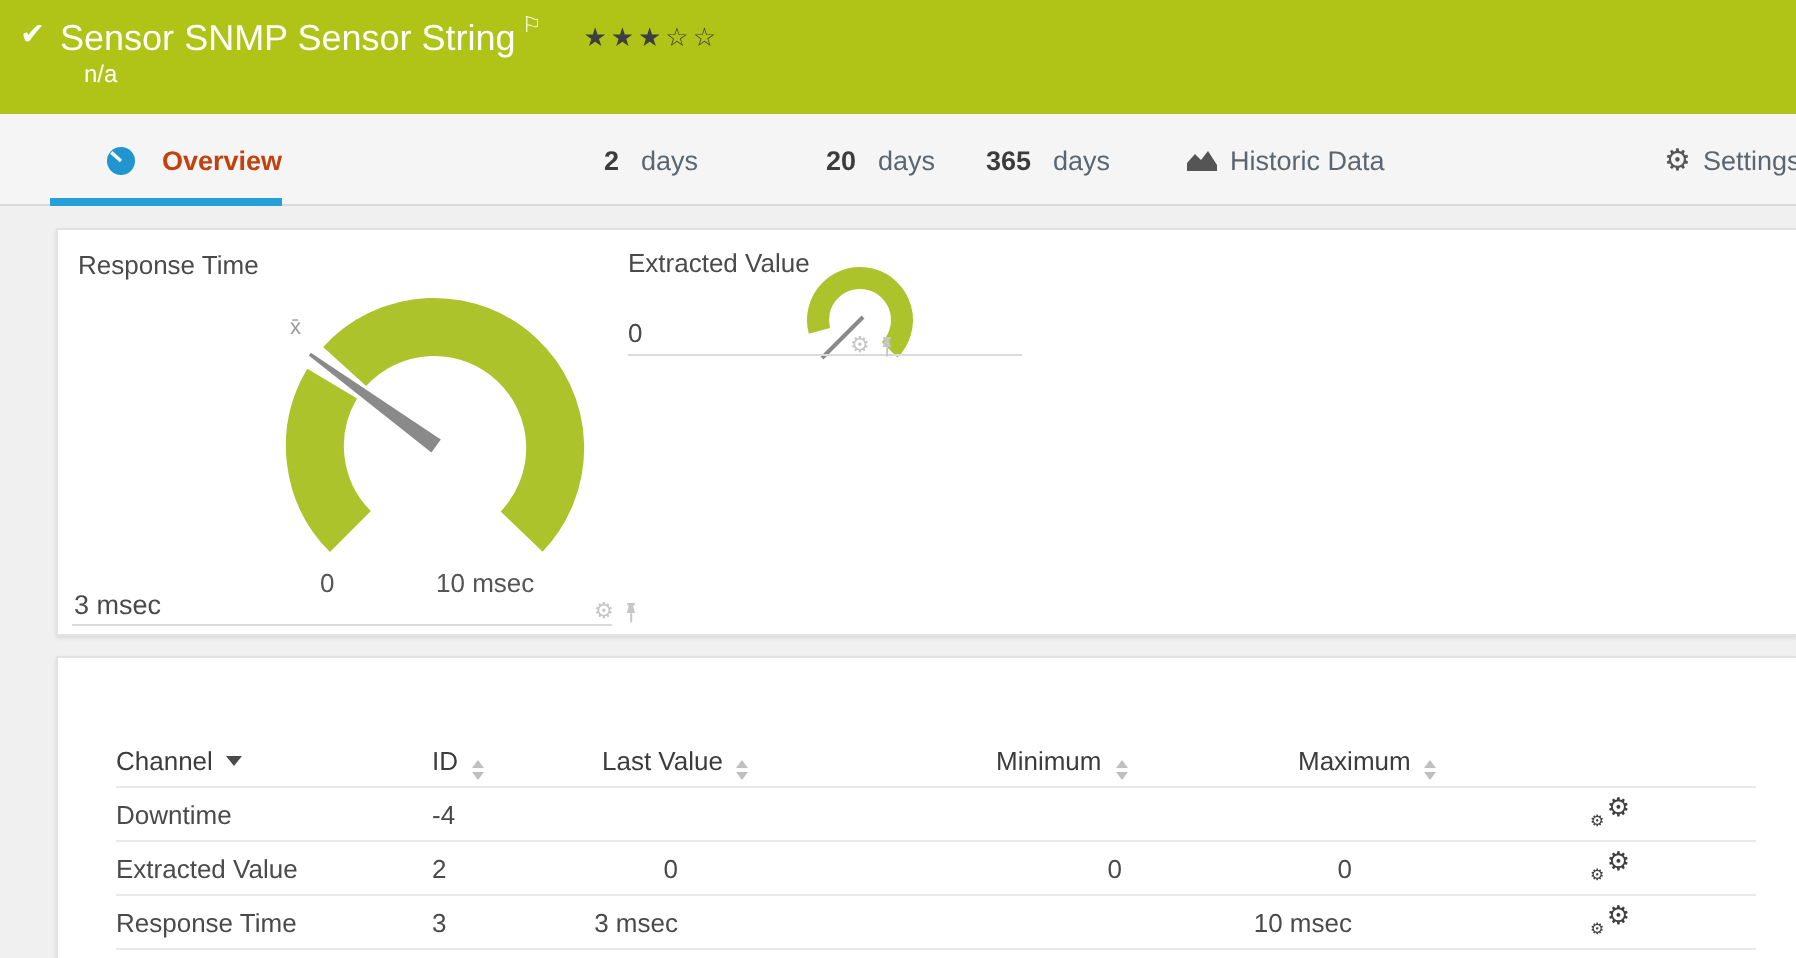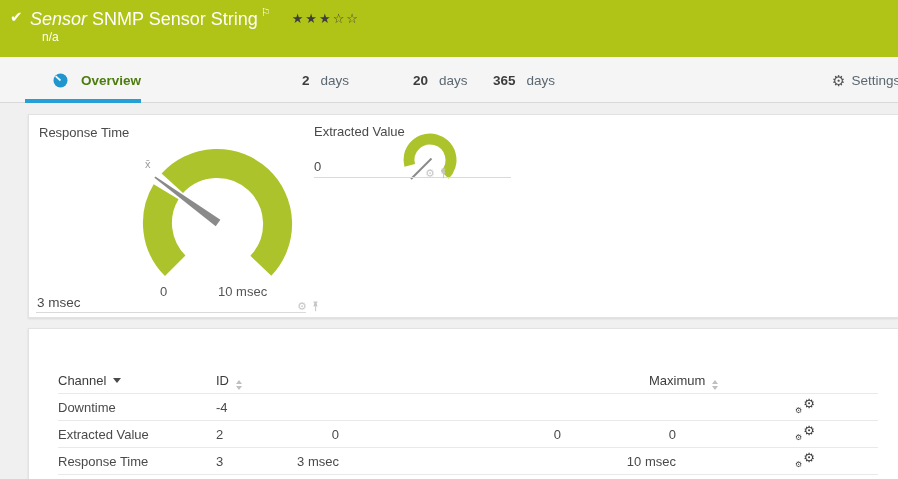--- a/index.html
+++ b/index.html
@@ -12,34 +12,34 @@
   }
 
   
   .sensor-header {
     position:absolute; left:0; top:0; width:898px; height:57px;
     background:var(--header-green,#b0c417);
     color:#fff;
   }
   .sensor-header .check { position:absolute; left:10px; top:8px; font-size:15px; }
   .title-line { position:absolute; left:30px; top:6px; font-size:18px; white-space:nowrap; }
-  .title-kind { font-style:italic; }
+  .title-kind { }
   .flag { font-size:11px; vertical-align:9px; margin-left:3px; }
   .stars { margin-left:16px; font-size:13px; color:#3e3e3e; letter-spacing:2px; vertical-align:2px; }
   .subtitle { position:absolute; left:42px; top:30px; font-size:12px; }
 
   
   .tabbar {
     position:absolute; left:0; top:57px; width:898px; height:46px;
     background:#f5f5f5; border-bottom:1px solid #d9d9d9;
   }
   .tab { position:absolute; top:0; height:46px; display:flex; align-items:center; gap:6px;
          font-size:13.5px; color:#5b6770; cursor:pointer; white-space:nowrap; }
   .tab .tnum { font-weight:bold; color:#3c3c3c; margin-right:5px; }
-  .tab.active { color:#4d7c0f; font-weight:bold;gap:13px; }
+  .tab.active { color:#c2410c; font-weight:bold;gap:13px; }
   .tab.active::after { content:''; position:absolute; left:-28px; right:0; bottom:0; height:4px;
                        background:var(--accent-blue,#259fd6); }
   .t-overview{left:53px}.t-live{left:168px}.t-d2{left:302px}.t-d30{left:413px}
   .t-d365{left:493px}.t-historic{left:593px}.t-log{left:740px}.t-settings{left:832px}
   .gear-glyph { font-size:15px; color:#555; line-height:1; }
 
   
   .panel { position:absolute; left:28px; width:870px; background:#fff;
            border:1px solid #e2e2e2; border-right:none;
            box-shadow:0 1px 2px rgba(0,0,0,0.10); }
@@ -120,20 +120,26 @@
     <span>days</span>
   </div>
   <div class="tab t-d30">
     <span class="tnum">20</span>
     <span>days</span>
   </div>
   <div class="tab t-d365">
     <span class="tnum">365</span>
     <span>days</span>
   </div>
+  <div class="tab t-historic">
+    <svg width="16" height="12" viewBox="0 0 16 12">
+      <path d="M0.5,11.5 L0.5,7.5 L4.5,3 L7.5,6 L11,1.5 L15.5,8.5 L15.5,11.5 Z" fill="#555"></path>
+    </svg>
+    <span>Historic Data</span>
+  </div>
   <div class="tab t-settings">
     <span class="gear-glyph">⚙</span>
     <span>Settings</span>
   </div>
 </div>
 
 <div class="panel gauges-panel">
 
   <div class="g-label rt-label">Response Time</div>
 
@@ -175,20 +181,32 @@
   <div class="thead">
     <span class="th p1">
       <span>Channel</span><i class="caret-down"></i>
     </span>
     <span class="th p2">
       <span>ID</span><span class="sort-pair">
           <i class="up"></i>
           <i class="dn"></i>
         </span>
     </span>
+    <span class="th p3">
+      <span>Last Value</span><span class="sort-pair">
+          <i class="up"></i>
+          <i class="dn"></i>
+        </span>
+    </span>
+    <span class="th p4">
+      <span>Minimum</span><span class="sort-pair">
+          <i class="up"></i>
+          <i class="dn"></i>
+        </span>
+    </span>
     <span class="th p5">
       <span>Maximum</span><span class="sort-pair">
           <i class="up"></i>
           <i class="dn"></i>
         </span>
     </span>
   </div>
 
   <div class="trow r0">
     <span class="td p1">Downtime</span>

